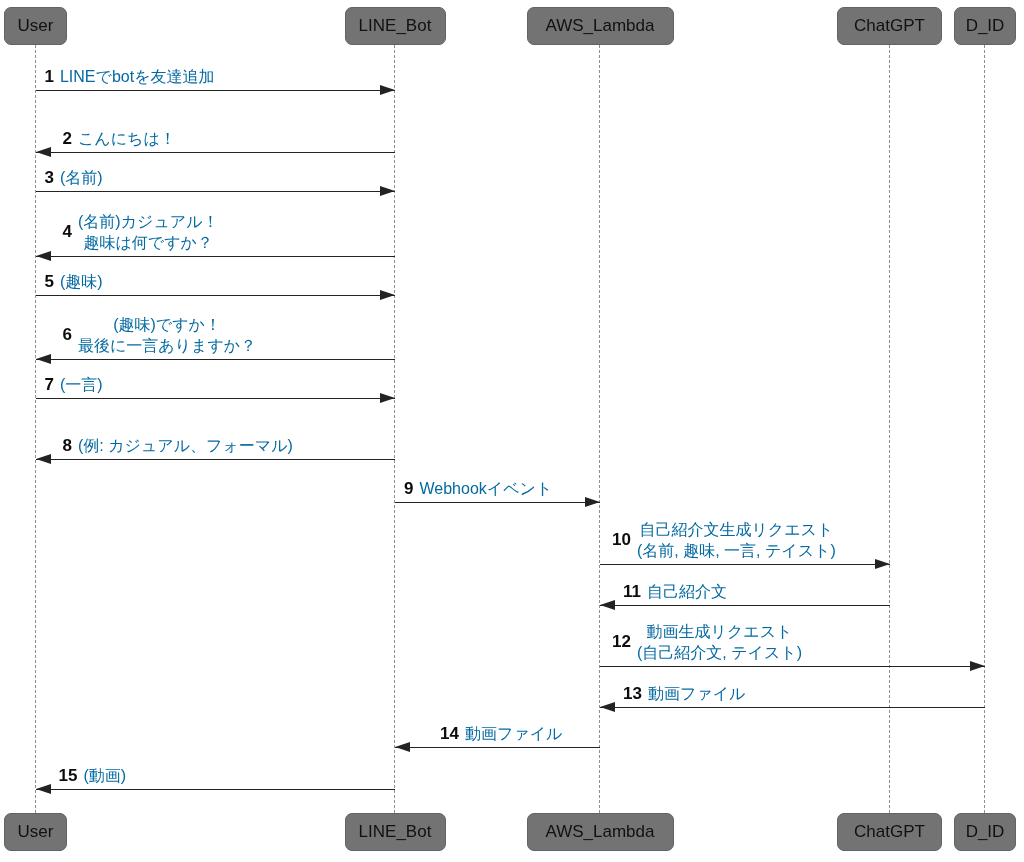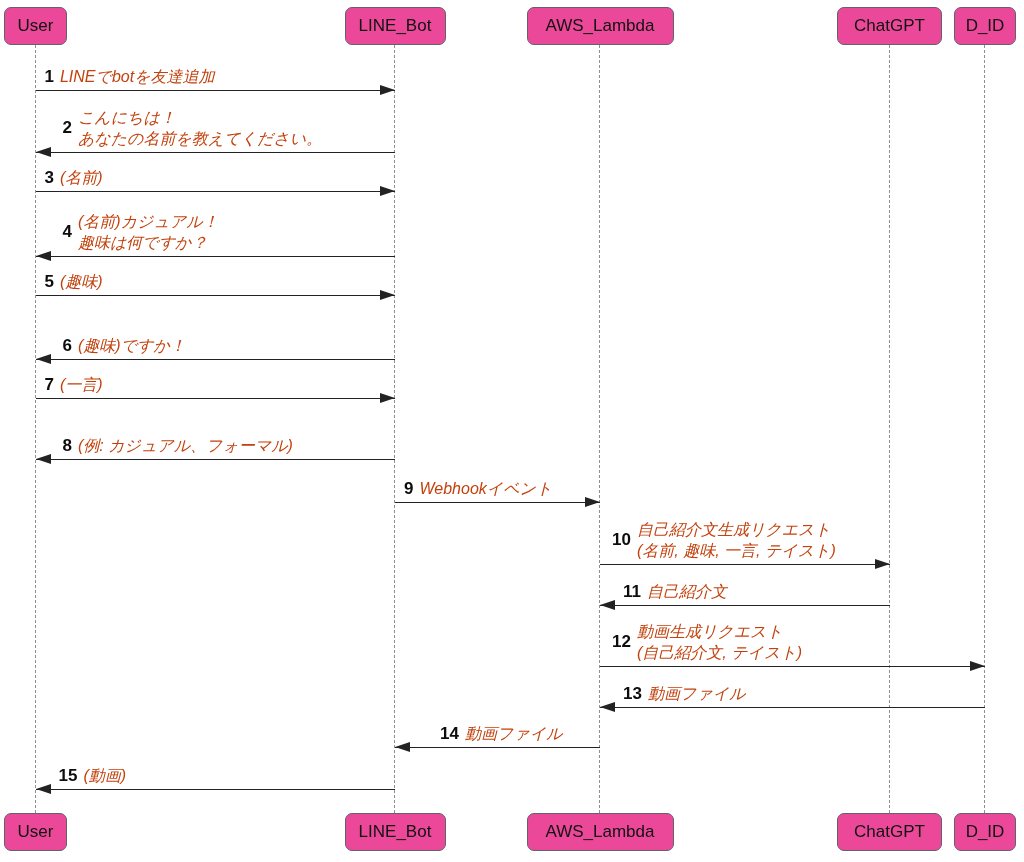--- a/index.html
+++ b/index.html
@@ -10,21 +10,21 @@
     font-family:"Liberation Sans","DejaVu Sans",sans-serif;
     overflow:hidden;
     color:#0d0d0d;
   }
   .actor-box{
     position:absolute;
     height:38px;
     box-sizing:border-box;
     border:1.5px solid #62626e;
     border-radius:7px;
-    background:#ec4899;
+    background:#737373;
     display:flex;align-items:center;justify-content:center;
     font-size:17px;
     color:#111111;
   }
   .actor-label{white-space:nowrap;}
   .lifeline{
     position:absolute;
     width:0;
     border-left:1.5px dashed #8f8f8f;
   }
@@ -59,23 +59,22 @@
   }
   .msg-num{
     font-weight:700;
     font-size:17px;
     color:#0d0d0d;
   }
   .msg-text{display:block;}
   .msg-text-line{
     font-size:16px;
     line-height:21px;
-    color:#c2410c;
-    text-align:left;
-    font-style:italic;
+    color:#0369a1;
+    text-align:center;
   }
 </style>
 </head>
 <body>
 
 <div id="stage">
     <div class="lifeline" style="left: 34.75px; top: 45px; height: 768px;"></div>
     <div class="lifeline" style="left: 394.25px; top: 45px; height: 768px;"></div>
     <div class="lifeline" style="left: 599.25px; top: 45px; height: 768px;"></div>
     <div class="lifeline" style="left: 888.75px; top: 45px; height: 768px;"></div>
@@ -119,21 +118,20 @@
         <div class="msg-text-line">LINEでbotを友達追加</div>
       </div>
     </div>
     <div class="msg-line" style="left: 35.5px; top: 152px; width: 359.5px;">
       <div class="arrowhead left"></div>
     </div>
     <div class="msg-label" style="left: 62.5px; bottom: 713px;">
       <div class="msg-num">2</div>
       <div class="msg-text">
         <div class="msg-text-line">こんにちは！</div>
-        <div class="msg-text-line">あなたの名前を教えてください。</div>
       </div>
     </div>
     <div class="msg-line" style="left: 35.5px; top: 191px; width: 359.5px;">
       <div class="arrowhead right"></div>
     </div>
     <div class="msg-label" style="left: 44.5px; bottom: 674px;">
       <div class="msg-num">3</div>
       <div class="msg-text">
         <div class="msg-text-line">(名前)</div>
       </div>
@@ -157,20 +155,21 @@
         <div class="msg-text-line">(趣味)</div>
       </div>
     </div>
     <div class="msg-line" style="left: 35.5px; top: 359px; width: 359.5px;">
       <div class="arrowhead left"></div>
     </div>
     <div class="msg-label" style="left: 62.5px; bottom: 506px;">
       <div class="msg-num">6</div>
       <div class="msg-text">
         <div class="msg-text-line">(趣味)ですか！</div>
+        <div class="msg-text-line">最後に一言ありますか？</div>
       </div>
     </div>
     <div class="msg-line" style="left: 35.5px; top: 398px; width: 359.5px;">
       <div class="arrowhead right"></div>
     </div>
     <div class="msg-label" style="left: 44.5px; bottom: 467px;">
       <div class="msg-num">7</div>
       <div class="msg-text">
         <div class="msg-text-line">(一言)</div>
       </div>

